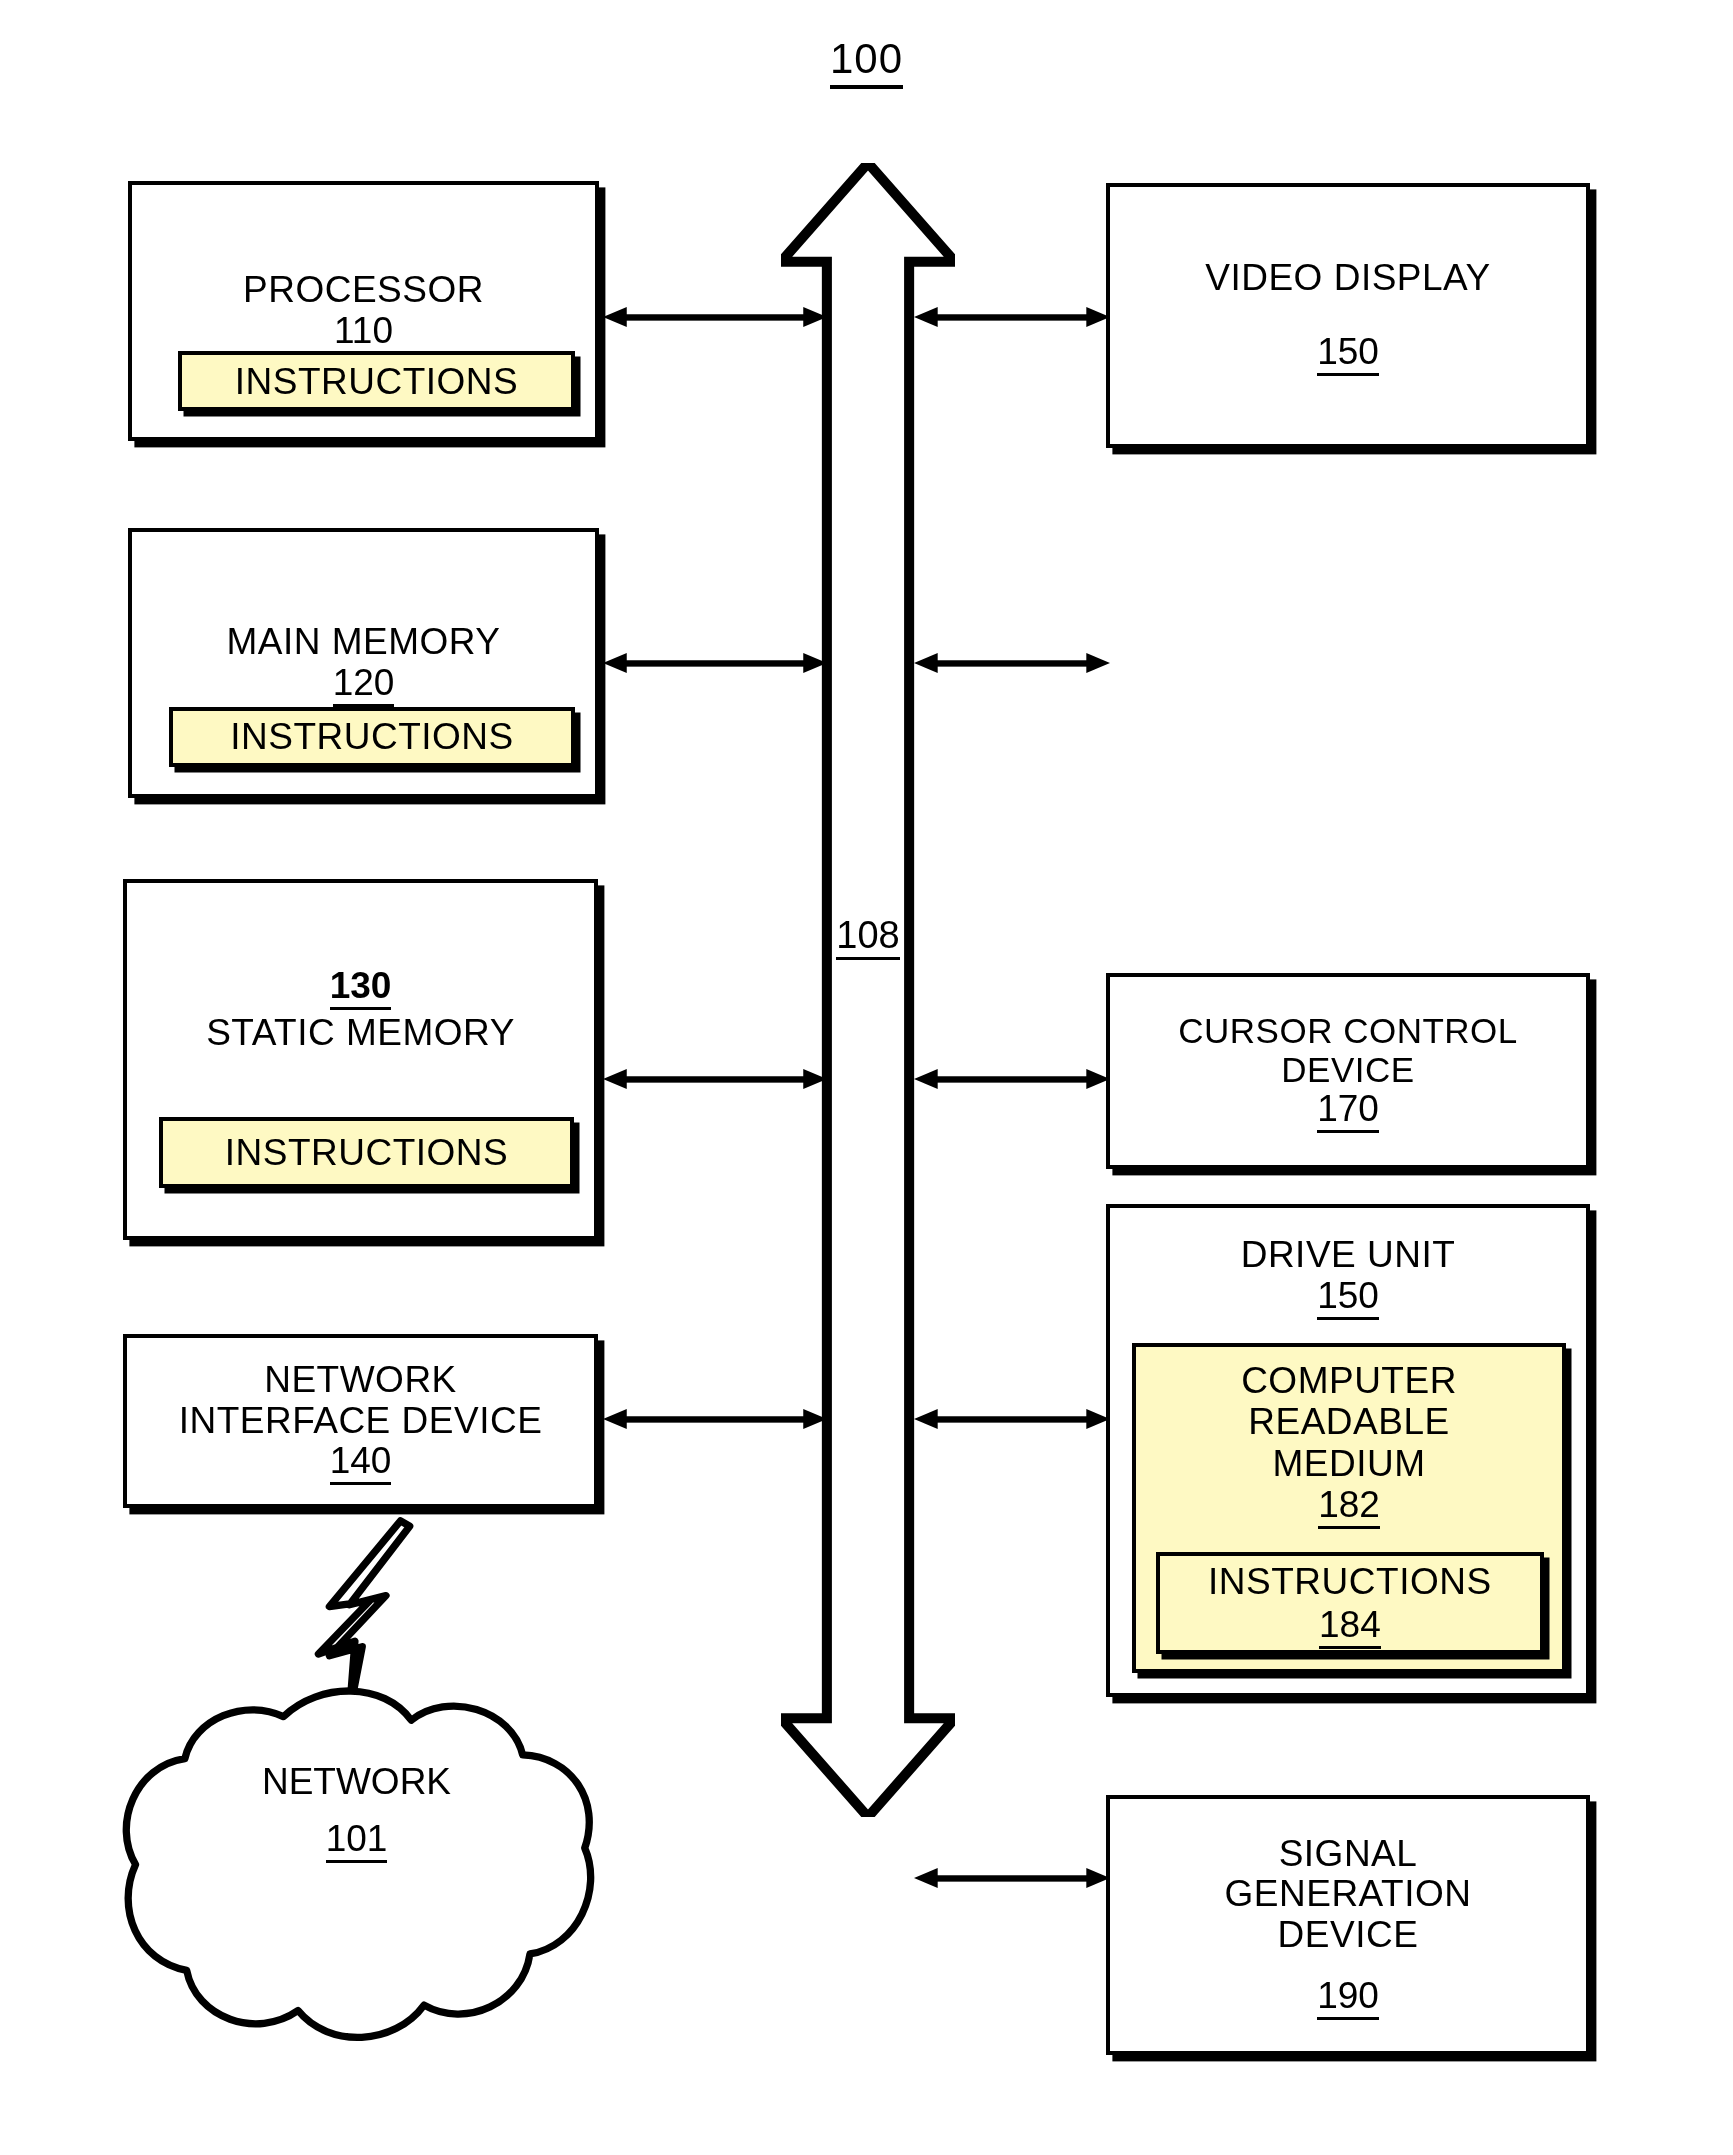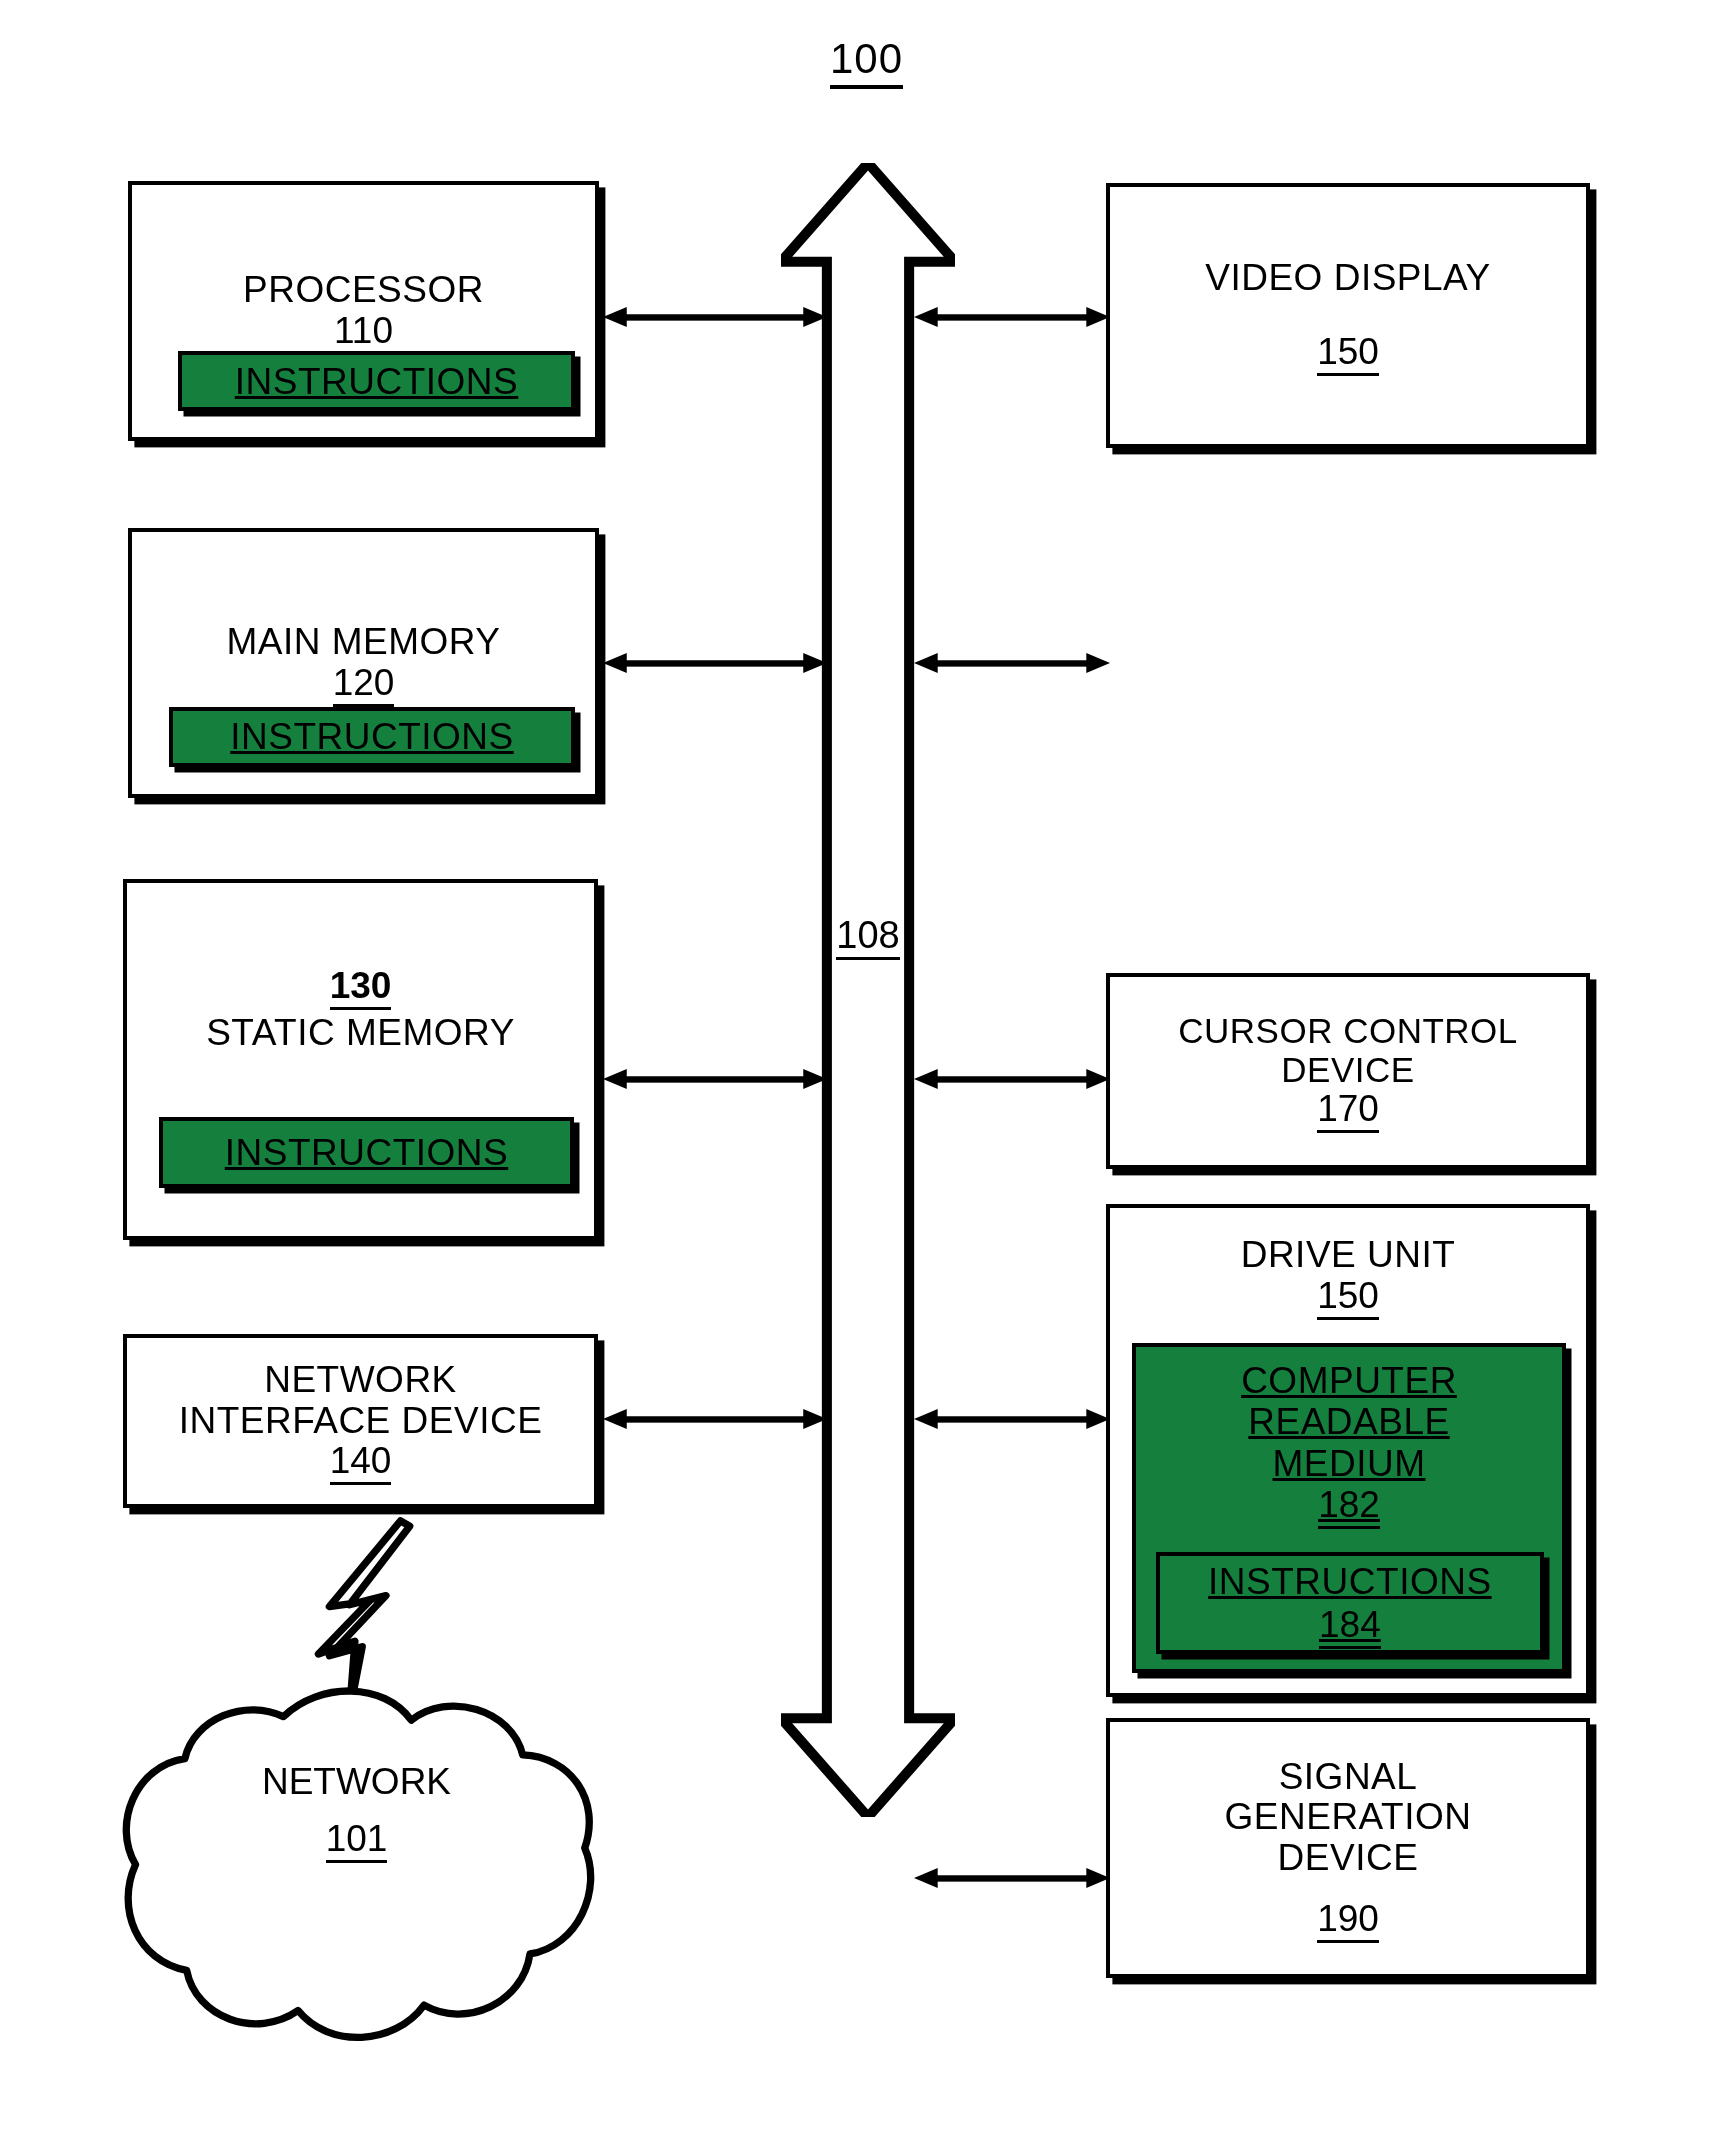--- a/index.html
+++ b/index.html
@@ -64,30 +64,29 @@
   .ref u, .uline {
     text-decoration: none;
     border-bottom: 3.7px solid #000;
     padding-bottom: 0.9px;
   }
 
   
   .inner-box {
     position: absolute;
     box-sizing: border-box;
-    background: #15803d;
+    background: #fef9c3;
     border: 4.6px solid #000000;
     box-shadow: 5.5px 5.5px 0 0 #000000;
     display: flex;
     flex-direction: column;
     align-items: center;
     justify-content: center;
     text-align: center;
     line-height: 1.12;
-    text-decoration: underline;
   }
   .inner-box .title { font-size: 37px; }
 
   
   #bus-arrow {
     position: absolute;
     left: 781px;
     top: 163px;
     width: 174px;
     height: 1654px;
@@ -219,21 +218,21 @@
 
       <div class="inner-box" id="blk-instr-184" style="left:20px; right:18.3px; bottom:14.6px; height:102px;">
         <div class="title">INSTRUCTIONS</div>
         <div class="ref" style="margin-top:1.8px;">
           <span class="uline">184</span>
         </div>
       </div>
     </div>
   </div>
 
-  <div class="block" id="blk-signal-gen" style="left:1106px; top:1718px; width:484px; height:260px;gap:20px;">
+  <div class="block" id="blk-signal-gen" style="left:1106px; top:1795px; width:484px; height:260px;gap:20px;">
     <div class="title">SIGNAL
 GENERATION
 DEVICE</div>
     <div class="ref">
       <span class="uline">190</span>
     </div>
   </div>
 
   <div class="connector" style="left:603px; top:305px; width:224px;">
     <svg width="224" height="24" viewBox="0 0 245 26">

